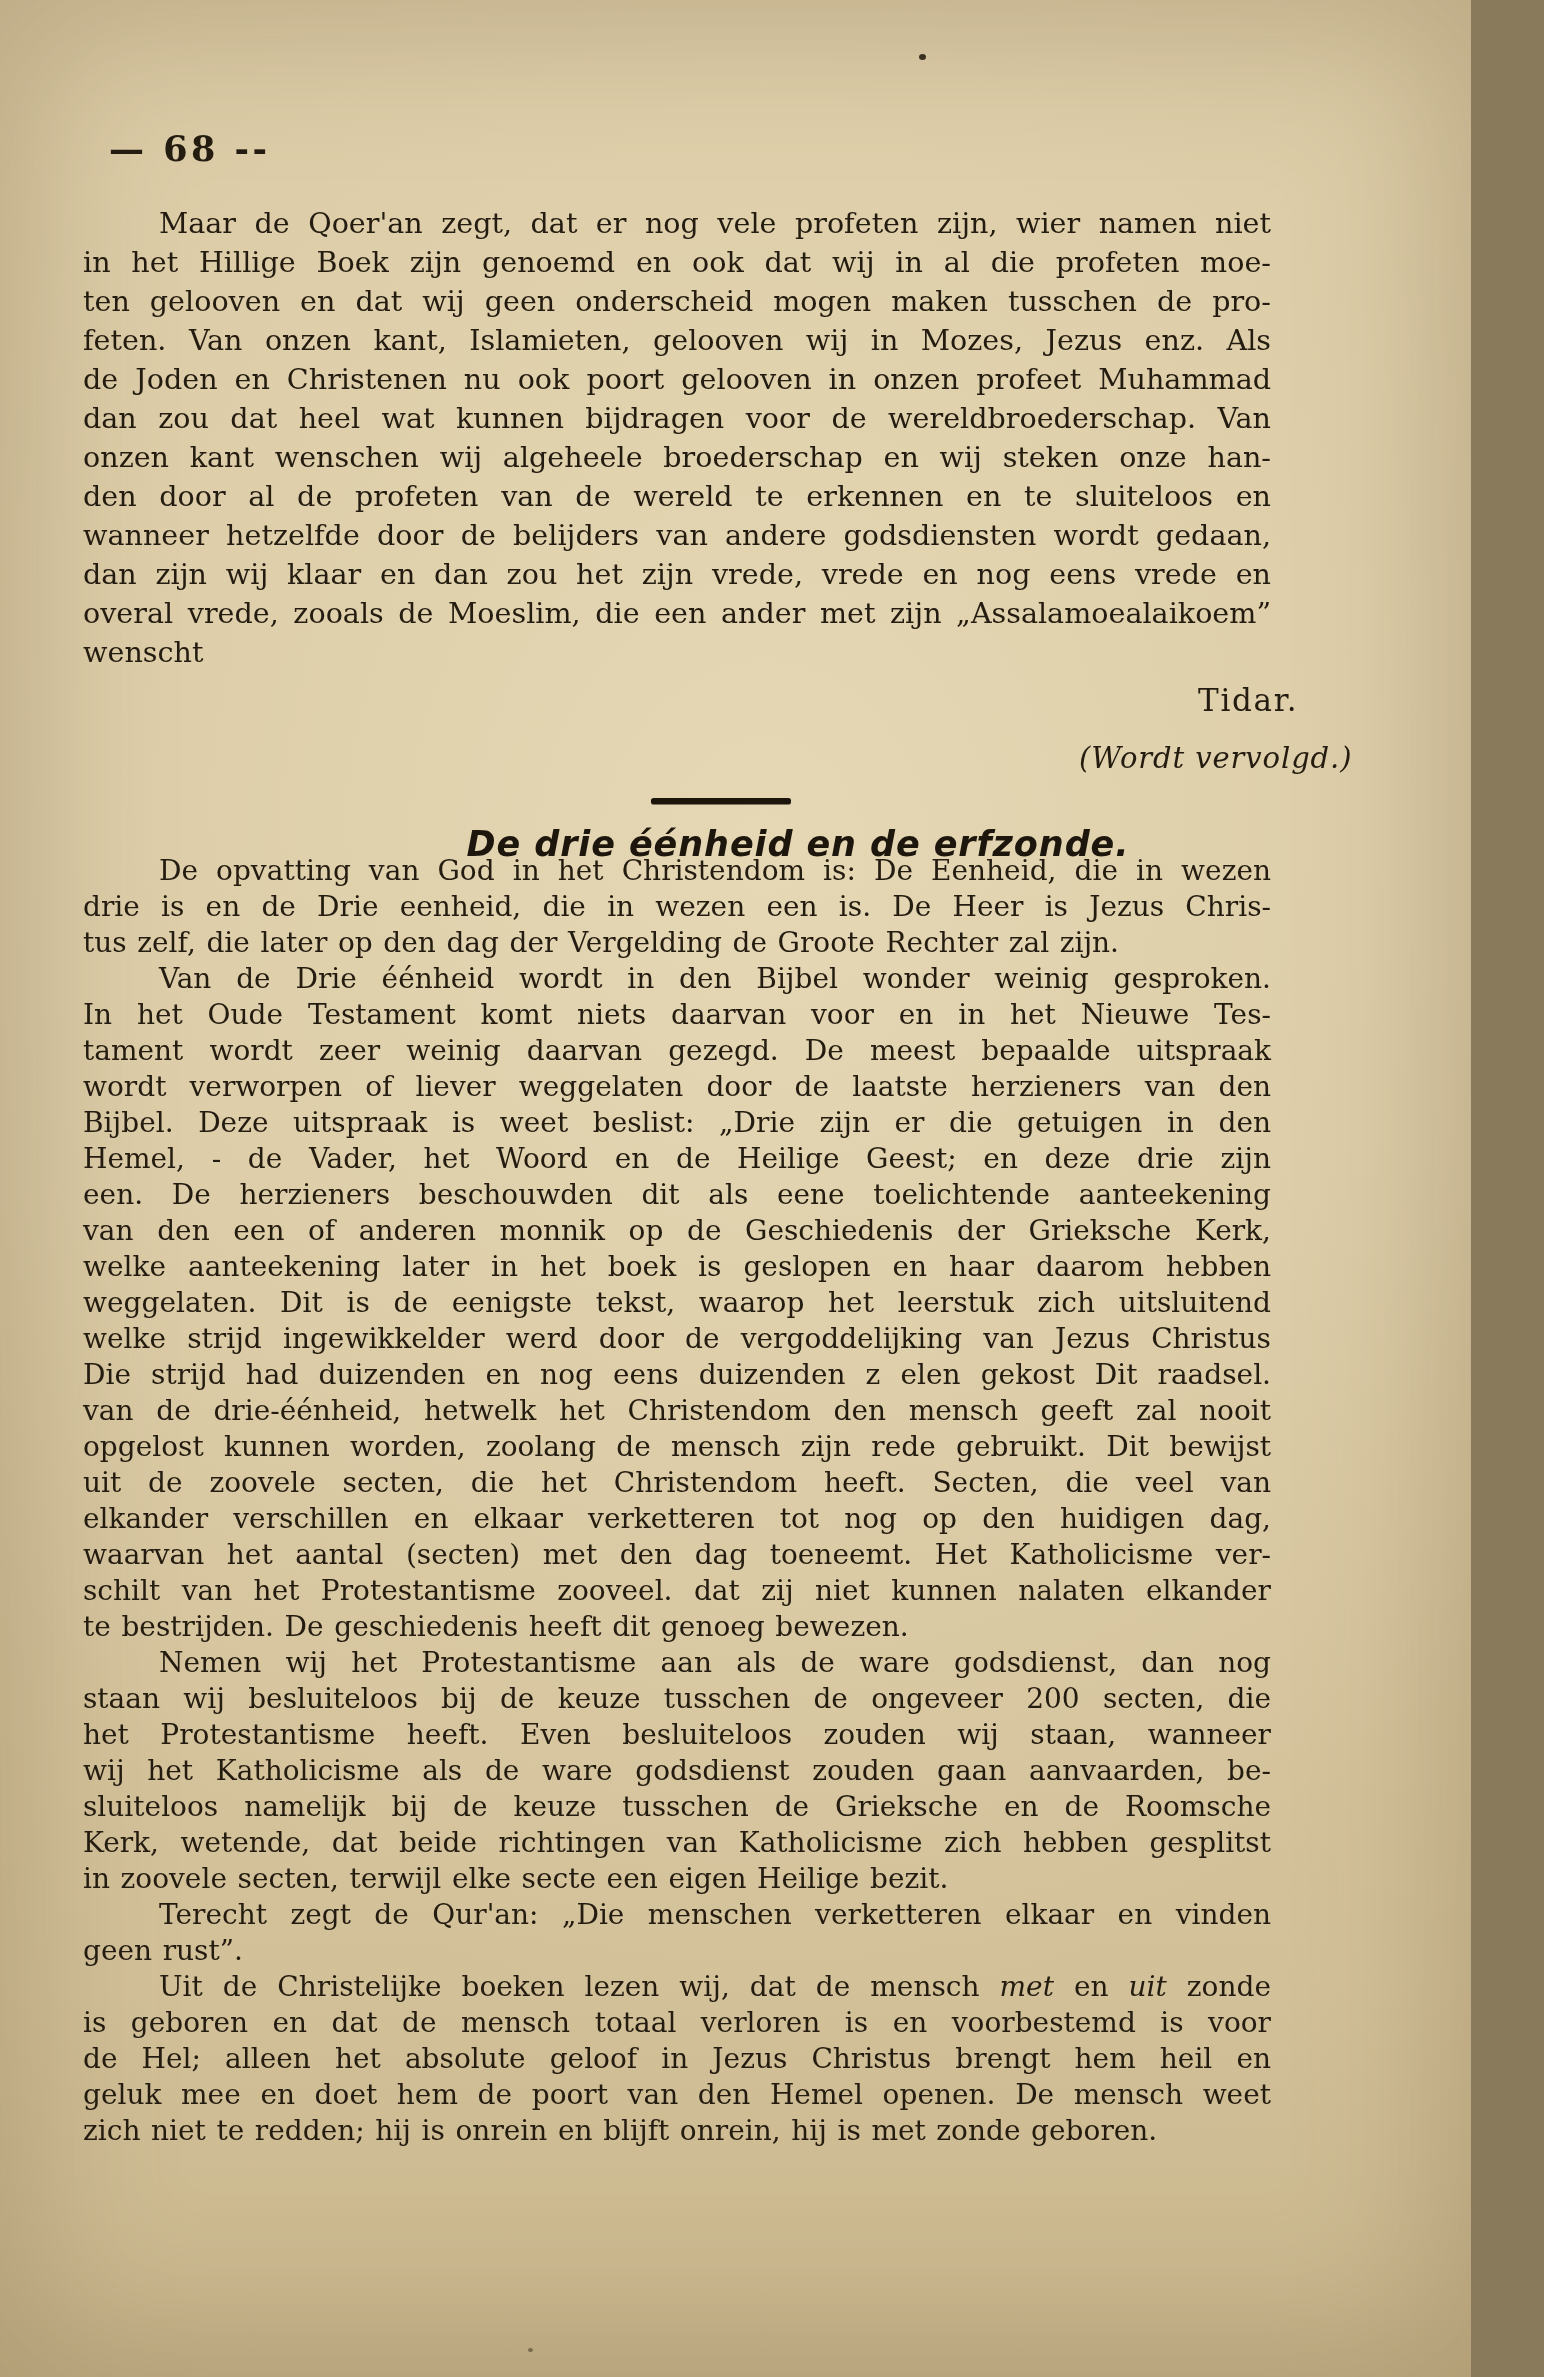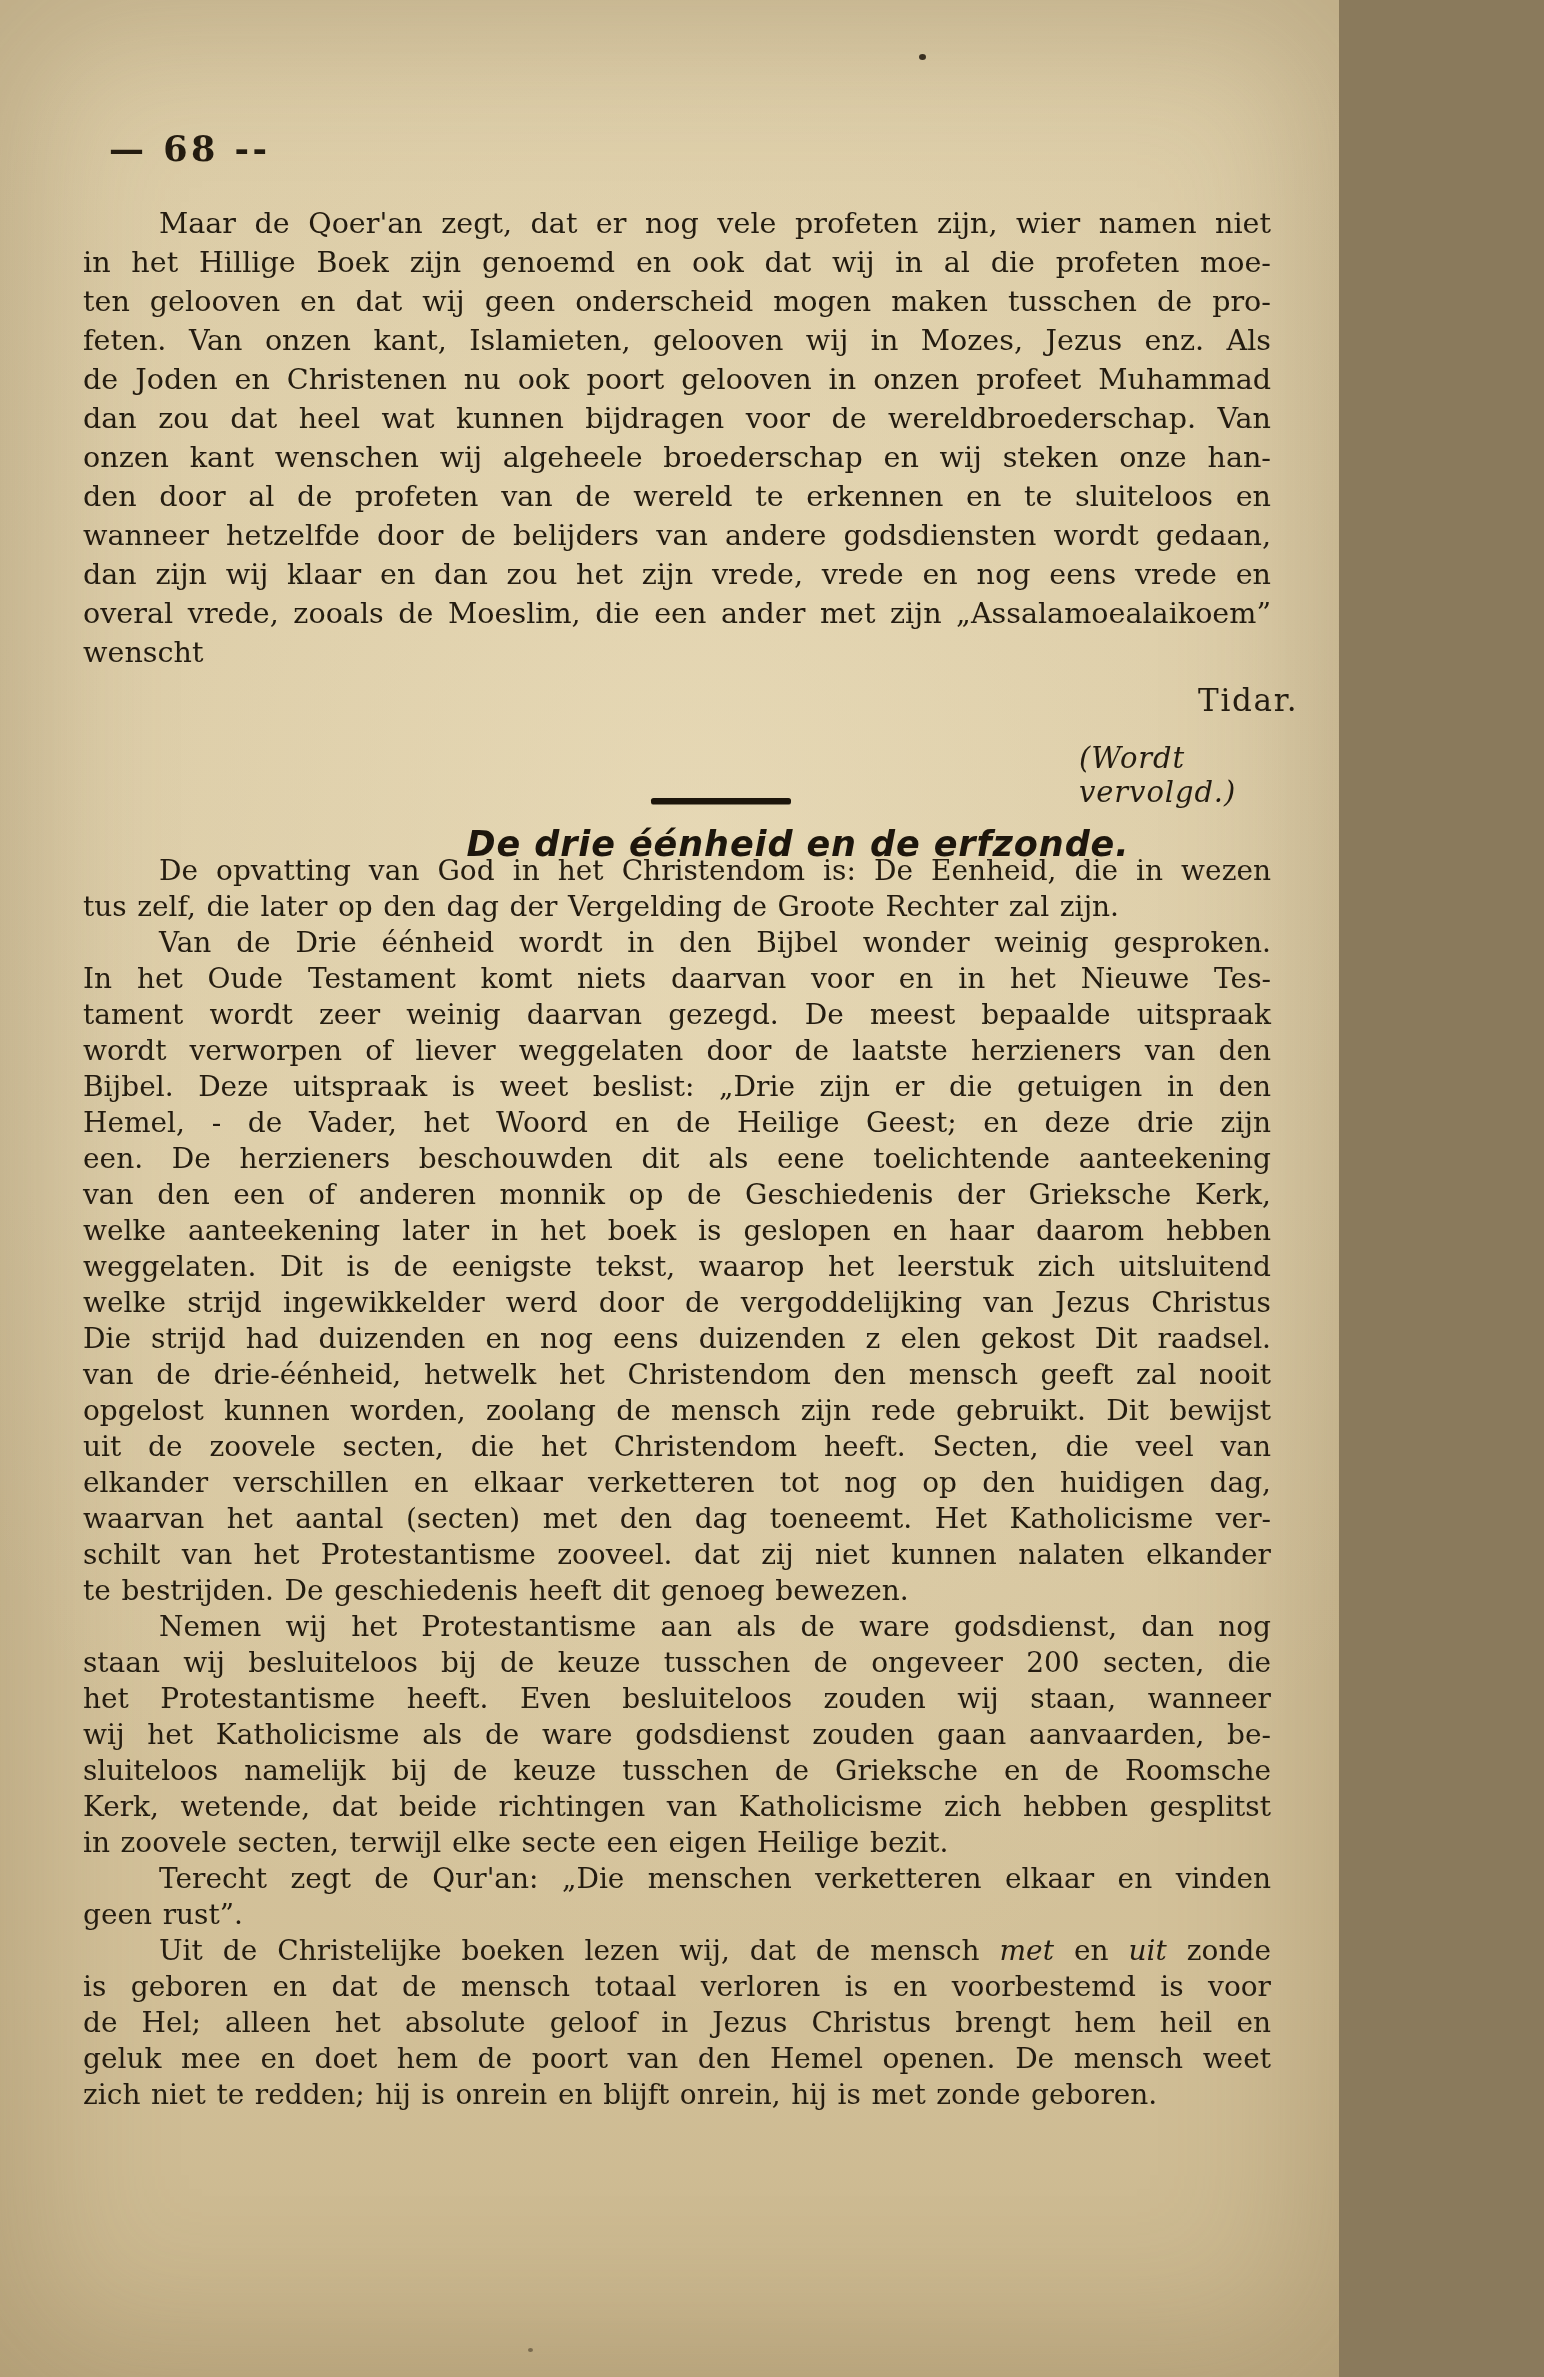--- a/index.html
+++ b/index.html
@@ -1,18 +1,18 @@
 <!DOCTYPE html>
 <html style="font-size:14px"><head>
 <meta charset="utf-8">
 <style>
   html,body{margin:0;padding:0;background:#8a7a5c;}
   .page{
     position:relative;
-    width:1339px;height:2377px;
+    width:1471px;height:2377px;
     overflow:hidden;
     color:#241c10;
     font-family:"DejaVu Serif", serif;
     background:
       radial-gradient(115% 85% at 52% 36%, rgba(243,231,199,0.50) 0%, rgba(243,231,199,0) 58%),
       linear-gradient(180deg, #dacaa4 0%, #d8c8a2 50%, #d2c098 84%, #c9b68d 100%);
     box-shadow: inset 0 0 139px 35px rgba(116,92,56,0.28);
   }
   .pagenum{
     position:absolute; top:128px; left:109px;
@@ -99,20 +99,21 @@
 
   <div class="continuation">(Wordt vervolgd.)</div>
 
   <div class="rule"></div>
 
   <div class="heading">De drie éénheid en de erfzonde.</div>
 
   <div class="textcol sec2 body2">
       <div class="para">
         <div class="line first">De opvatting van God in het Christendom is: De Eenheid, die in wezen</div>
+        <div class="line">drie is en de Drie eenheid, die in wezen een is. De Heer is Jezus Chris-</div>
         <div class="line last">tus zelf, die later op den dag der Vergelding de Groote Rechter zal zijn.</div>
       </div>
       <div class="para">
         <div class="line first">Van de Drie éénheid wordt in den Bijbel wonder weinig gesproken.</div>
         <div class="line">In het Oude Testament komt niets daarvan voor en in het Nieuwe Tes-</div>
         <div class="line">tament wordt zeer weinig daarvan gezegd. De meest bepaalde uitspraak</div>
         <div class="line">wordt verworpen of liever weggelaten door de laatste herzieners van den</div>
         <div class="line">Bijbel. Deze uitspraak is weet beslist: „Drie zijn er die getuigen in den</div>
         <div class="line">Hemel, - de Vader, het Woord en de Heilige Geest; en deze drie zijn</div>
         <div class="line">een. De herzieners beschouwden dit als eene toelichtende aanteekening</div>

